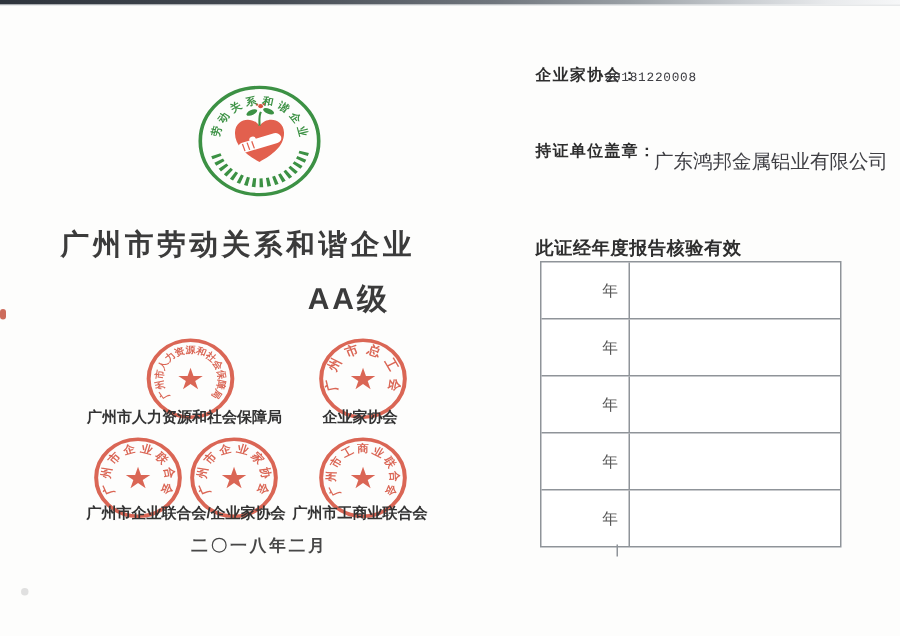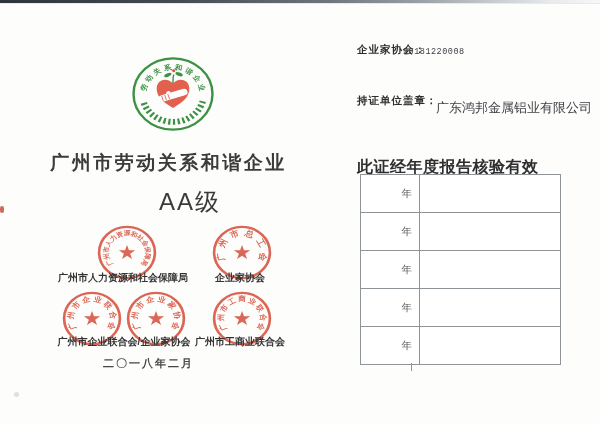--- a/index.html
+++ b/index.html
@@ -27,43 +27,43 @@
   .logo{position:absolute;left:131px;top:56px;}
   .logo-ring{fill:none;stroke:var(--logo-green);stroke-width:2.6;}
   .wreath{fill:none;stroke:var(--logo-green);stroke-width:7;stroke-dasharray:2.4 2.7;}
   .logo-arc-char{fill:var(--logo-green);font-weight:700;text-anchor:middle;
     font-family:"Liberation Sans","DejaVu Sans",sans-serif;}
   .apple{fill:var(--apple-red);}
   .sprout{stroke:var(--logo-green);stroke-width:1.5;fill:none;}
   .leaf{fill:var(--logo-green);}
   .finger{stroke:var(--apple-red);stroke-width:.9;}
 
-  .title1{position:absolute;left:26px;top:150px;width:285px;text-align:center;
+  .title1{position:absolute;left:16px;top:150px;width:285px;text-align:center;
     font-size:19px;font-weight:700;letter-spacing:2.5px;color:#3b3b3b;}
-  .title2{position:absolute;left:120px;top:186px;width:140px;text-align:center;
-    font-size:24px;font-weight:400;letter-spacing:2px;color:#3b3b3b;}
+  .title2{position:absolute;left:120px;top:186px;width:140px;text-align:right;
+    font-size:20px;font-weight:700;letter-spacing:2px;color:#3b3b3b;}
 
   .stamp{position:absolute;opacity:.88;}
   .stamp-ring{fill:none;stroke:var(--stamp-red);stroke-width:3;}
   .stamp-star{fill:var(--stamp-red);font-size:24px;text-anchor:middle;
     font-family:"DejaVu Sans",sans-serif;}
   .stamp-char{fill:var(--stamp-red);font-weight:700;text-anchor:middle;
     font-family:"Liberation Sans","DejaVu Sans",sans-serif;}
 
   .agency{position:absolute;font-size:10px;font-weight:700;color:#333;
     text-align:center;white-space:nowrap;z-index:5;}
-  .cert-date{position:absolute;left:103px;top:356px;width:140px;text-align:left;
+  .cert-date{position:absolute;left:103px;top:356px;width:140px;text-align:center;
     font-size:11px;font-weight:600;letter-spacing:2px;color:#474747;}
 
   
   .r-label{position:absolute;font-size:10.5px;font-weight:700;letter-spacing:1px;color:#2e2e2e;}
   .r-serif{position:absolute;font-family:Liberation Mono, monospace;color:#3f3f44;}
   .cert-no{left:403px;top:47px;font-size:8.5px;letter-spacing:.5px;}
   .holder-name{left:436px;top:99px;font-size:13px;}
-  .table-title{position:absolute;left:357px;top:157px;font-size:16px;font-weight:700;
+  .table-title{position:absolute;left:357px;top:157px;font-size:12px;font-weight:700;
     letter-spacing:.5px;color:#2e2e2e;}
   .year-table{position:absolute;left:360px;top:174px;width:199px;height:189px;
     border:1px solid var(--line);display:flex;flex-direction:column;background:#fff;}
   .yt-row{flex:1;display:flex;border-top:1px solid var(--line);}
   .yt-row:first-child{border-top:none;}
   .yt-c1{width:51px;border-right:1px solid var(--line);display:flex;
     align-items:center;justify-content:flex-end;padding-right:7px;
     font-size:10.5px;color:#555;}
   .yt-c2{flex:1;}
   .divider-overshoot{position:absolute;left:411px;top:363px;width:1px;height:8px;background:var(--line);}

